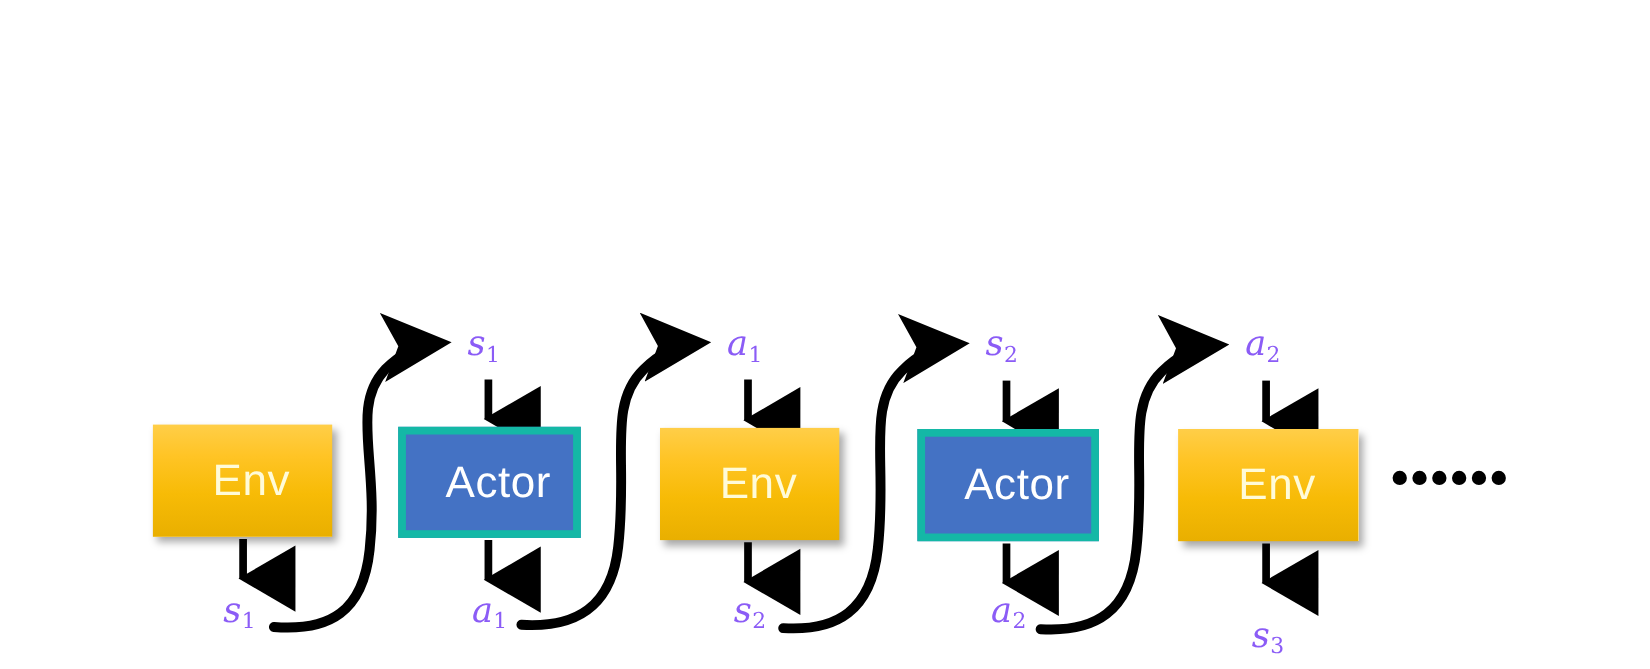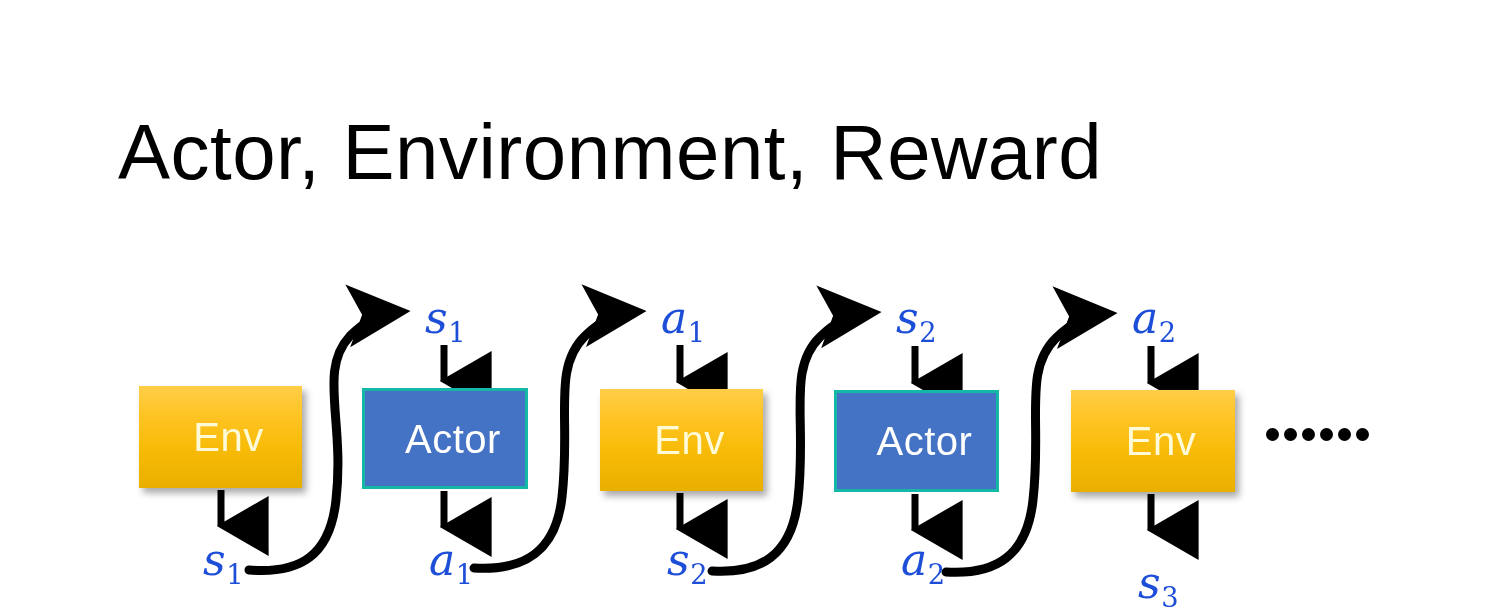--- a/index.html
+++ b/index.html
@@ -56,31 +56,31 @@
   }
   .node-box.env {
     background: linear-gradient(180deg, #FFCE48 0%, #FFC425 28%, #F7BB06 62%, #E9AF00 100%);
     color: #FFFBD8;
     box-shadow: 4px 5px 7px rgba(0,0,0,0.34);
     border: none;
   }
   .node-box.actor {
     background: #4472C4;
     color: #FFFFFF;
-    border: 3px solid #14b8a6;
+    border: 7px solid #14b8a6;
     box-shadow: none;
   }
 
   
   .var-label {
     position: absolute;
     font-family: "DejaVu Serif", "Liberation Serif", serif;
     font-style: italic;
-    font-size: 44px;
-    color: #1d4ed8;
+    font-size: 32px;
+    color: #8b5cf6;
     white-space: nowrap;
     line-height: 1;
     user-select: none;
   }
   .var-label .sub {
     font-size: 0.62em;
     font-style: normal;
     vertical-align: -0.32em;
     margin-left: 0.02em;
     letter-spacing: 0;
@@ -100,21 +100,20 @@
     height: 13px;
     border-radius: 50%;
     background: #000000;
   }
 </style>
 </head>
 <body>
 
 <div id="slide">
 
-  <div id="slide-title">Actor, Environment, Reward</div>
 
   <svg id="diagram-svg" viewBox="0 0 1500 608">
     <defs>
       <marker id="tri-down" markerWidth="9" markerHeight="9" refX="4.5" refY="8" orient="auto" markerUnits="strokeWidth">
         <path d="M0.2,1.2 L8.8,1.2 L4.5,8.6 Z" fill="#000000"></path>
       </marker>
       <marker id="tri-curve" markerWidth="7" markerHeight="7" refX="5.6" refY="3.5" orient="auto" markerUnits="strokeWidth">
         <path d="M0,0 L7,3.5 L0,7 L1.6,3.5 Z" fill="#000000"></path>
       </marker>
     </defs>

